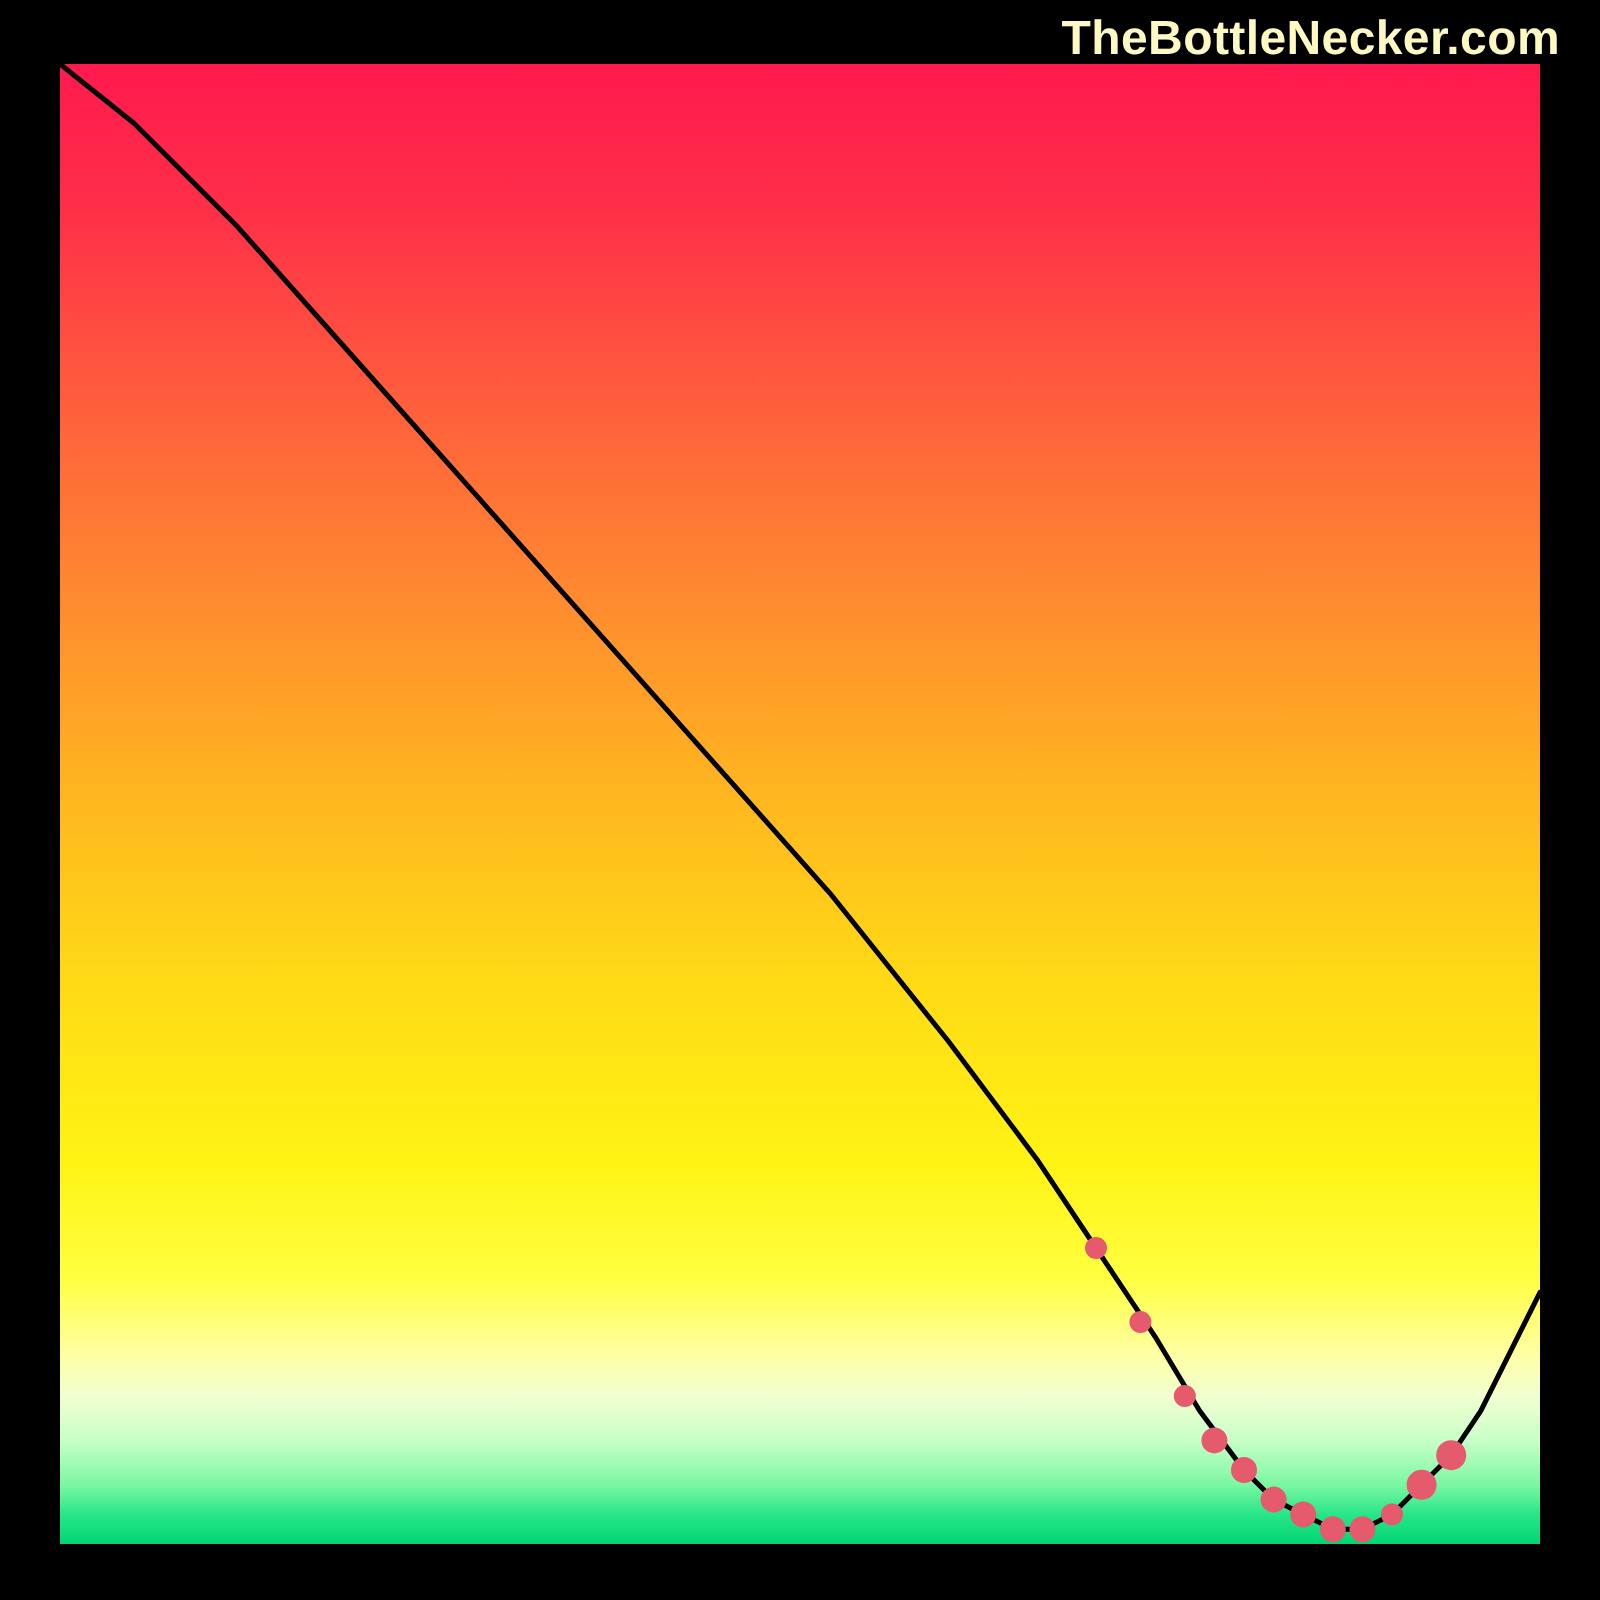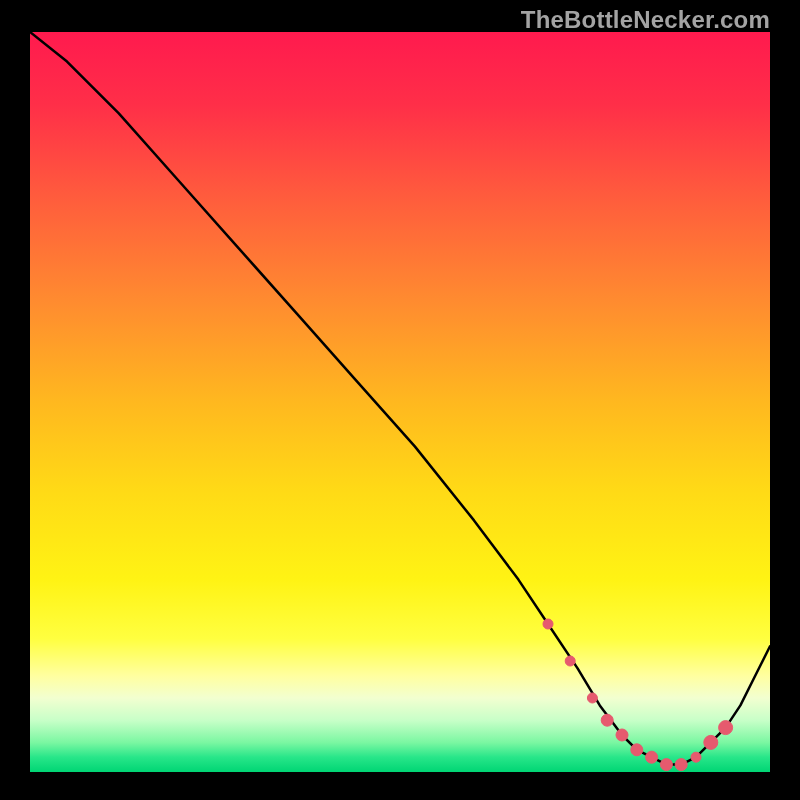--- a/index.html
+++ b/index.html
@@ -27,25 +27,25 @@
     position: absolute;
     inset: 0;
   }
   svg.curve {
     position: absolute;
     inset: 0;
   }
   .watermark {
     position: absolute;
     top: 6px;
-    right: 30px;
+    right: 20px;
     font-family: Arial, Helvetica, sans-serif;
     font-size: 24px;
     font-weight: 600;
-    color: #a3a3a3;
+    color: #fef9c3;
     letter-spacing: 0.2px;
   }
 </style>
 </head>
 <body>
 <div class="stage">
   <div class="watermark">TheBottleNecker.com</div>
 
   <div class="plot-area">
     <svg class="gradient" width="740" height="740" viewBox="0 0 740 740" preserveAspectRatio="none">

